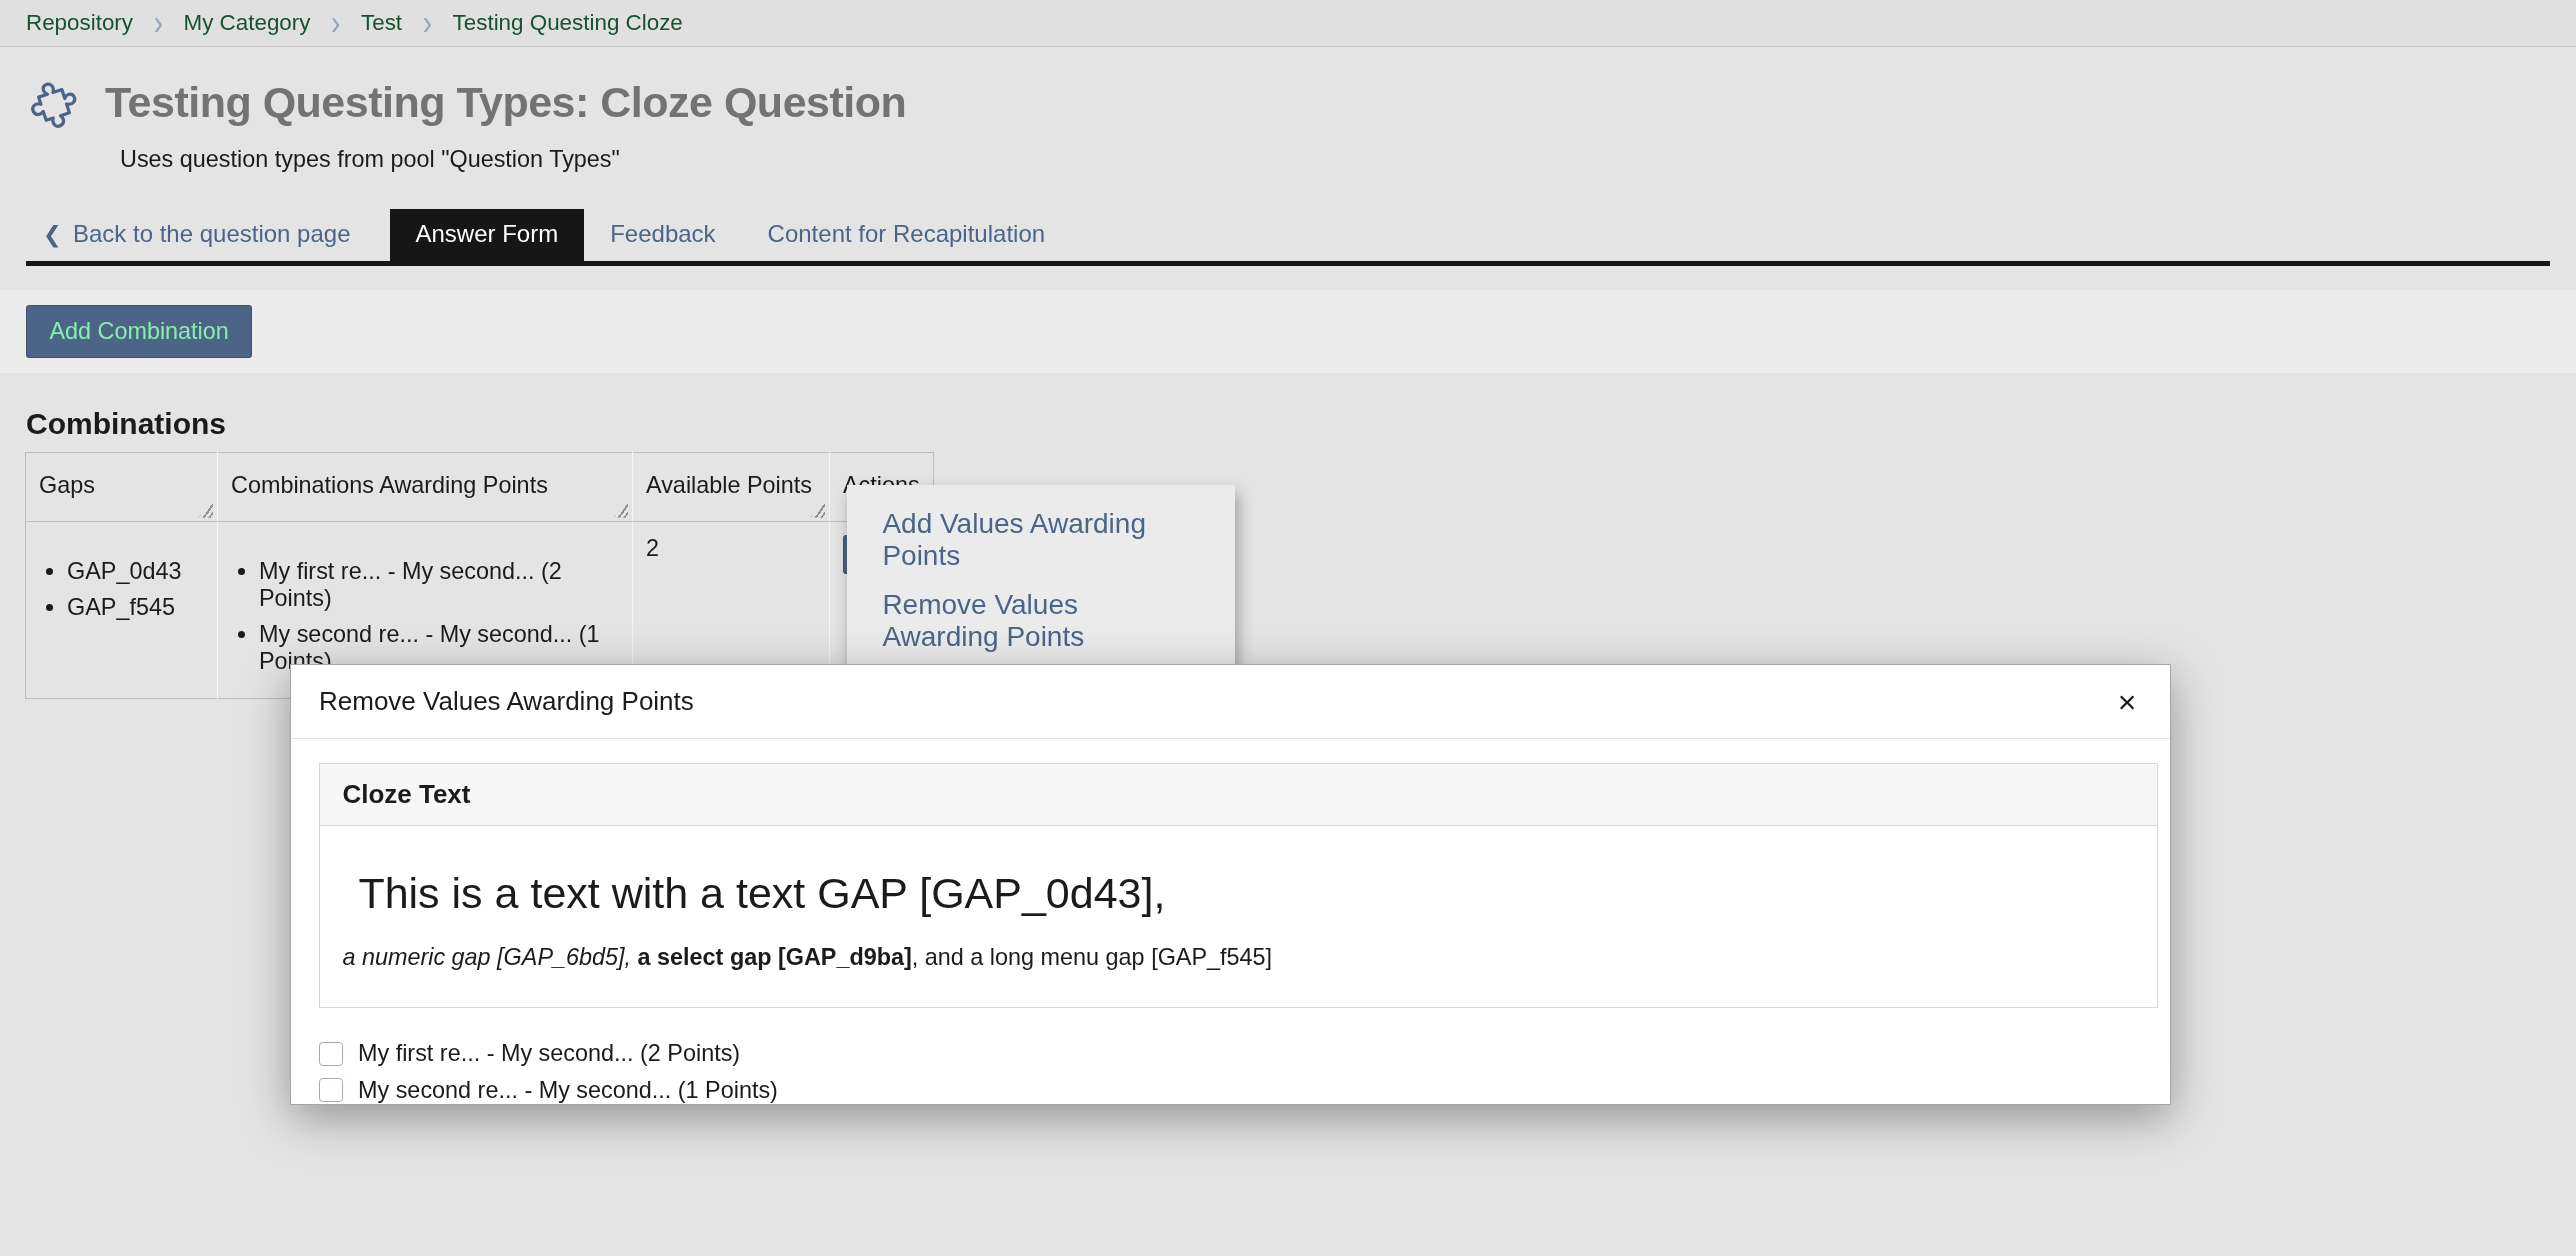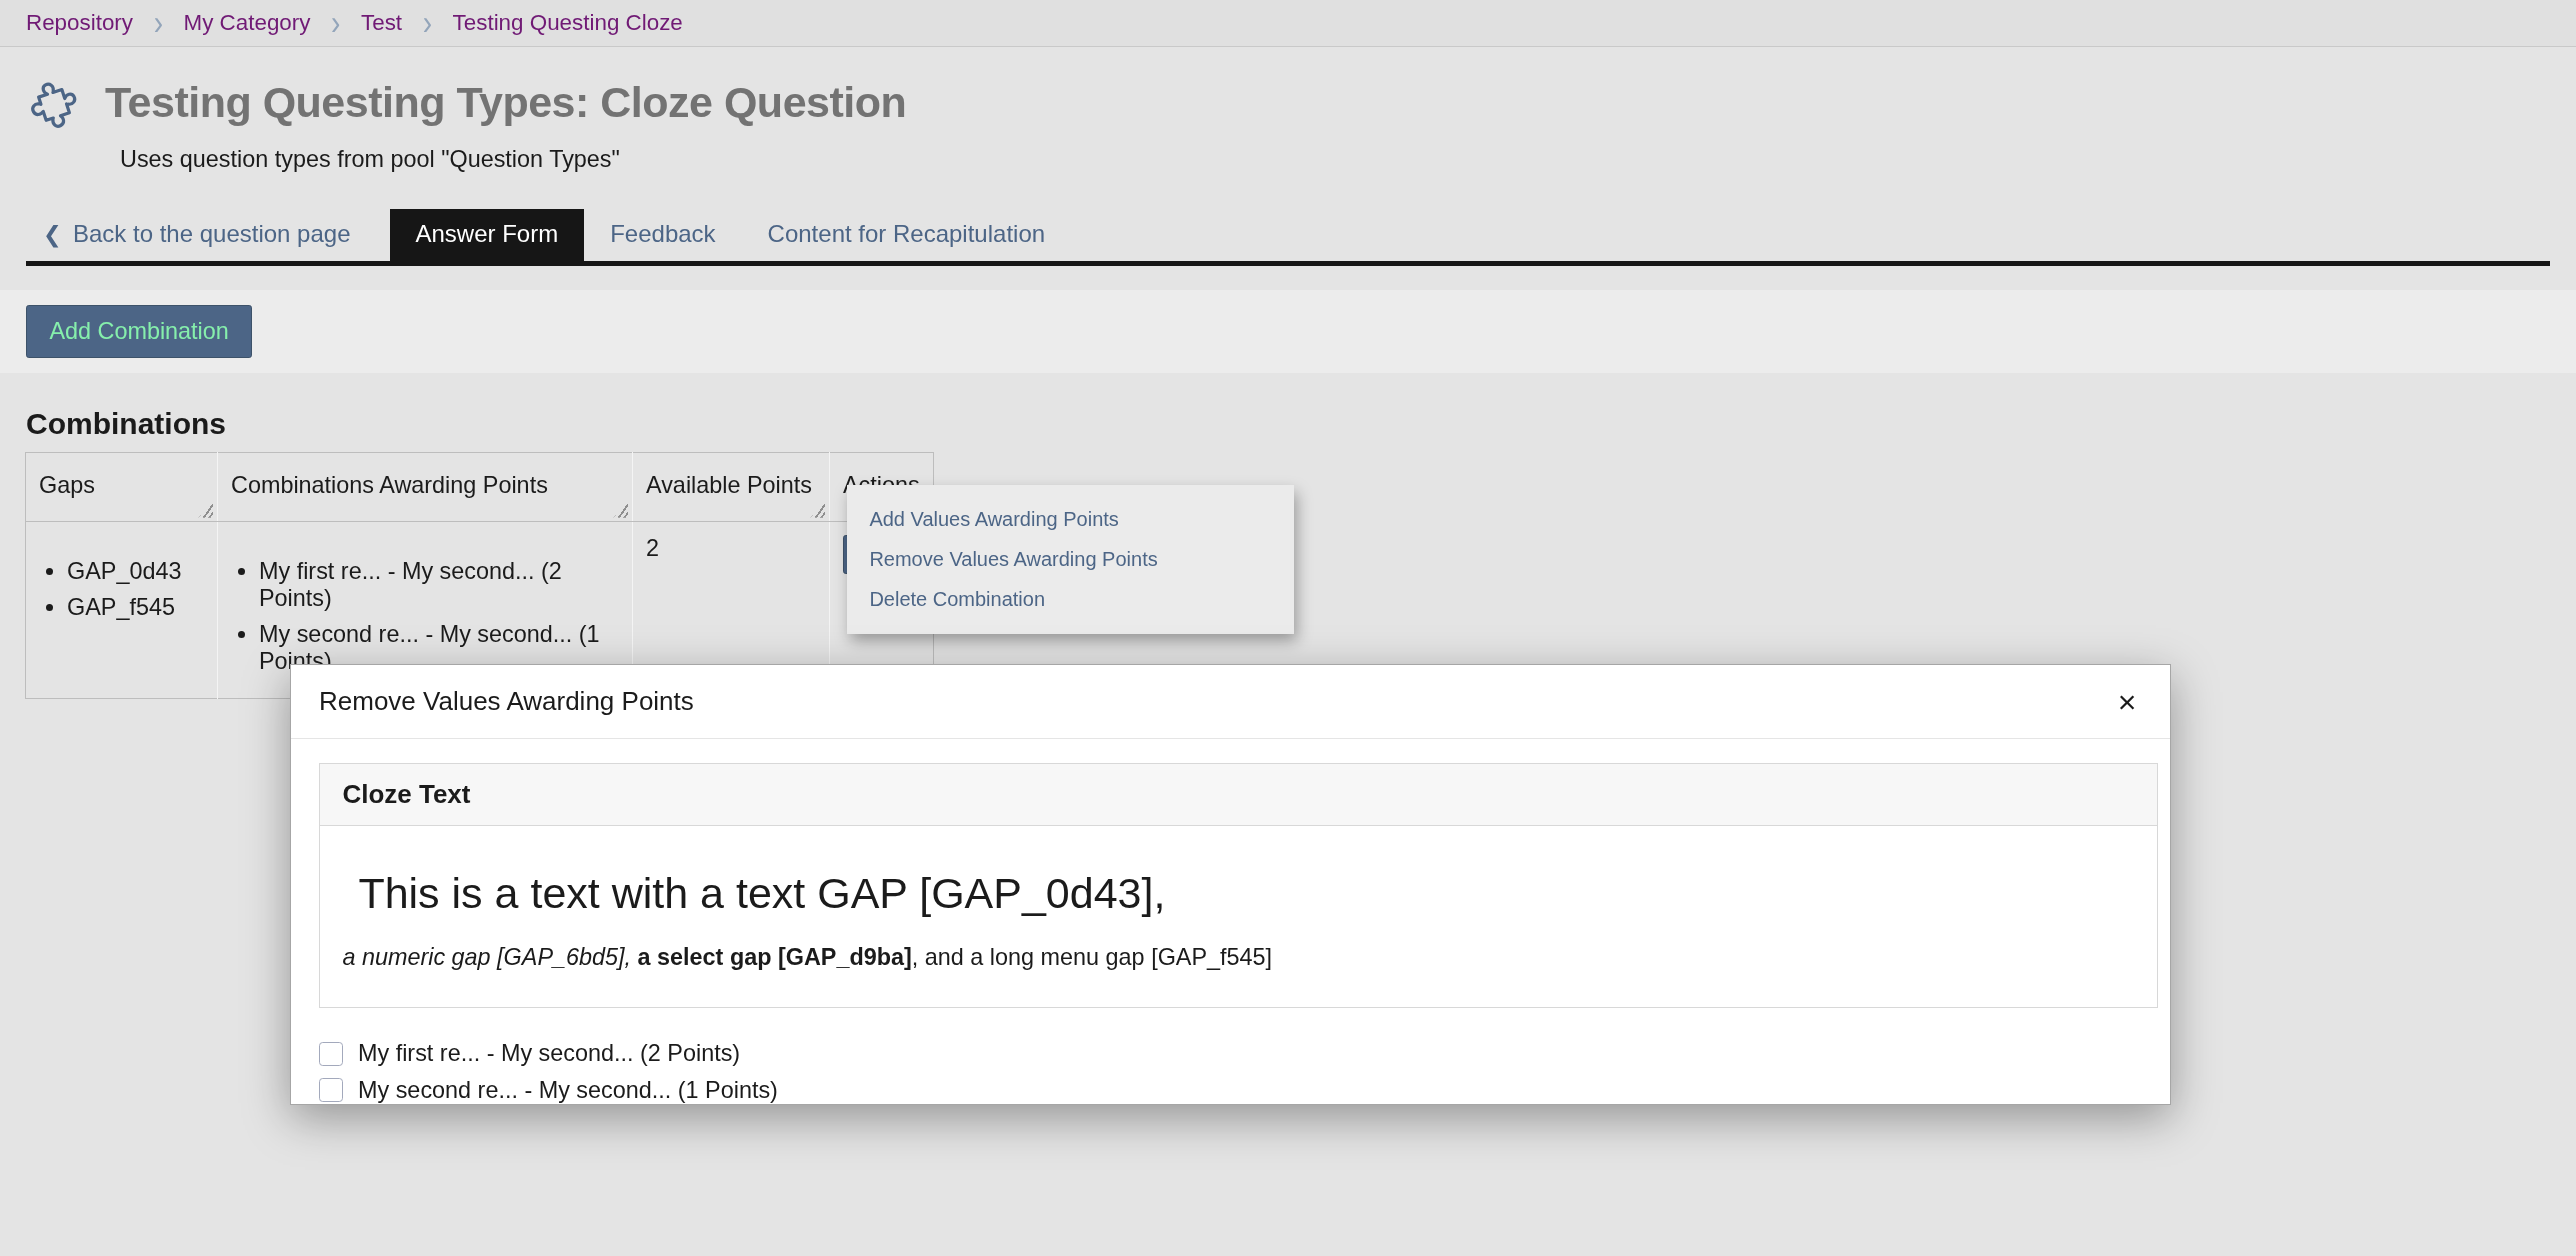--- a/index.html
+++ b/index.html
@@ -13,21 +13,21 @@
     overflow: hidden;
   }
   a { text-decoration: none; cursor: pointer; }
 
   
   .breadcrumb-bar {
     height: 47px; background: #e0e0e0; border-bottom: 0.9px solid #c9c9c9;
     display: flex; align-items: center; padding: 0 26px; gap: 20.6px;
     font-size: 22.4px;
   }
-  .breadcrumb-bar a { color: #701a75; }
+  .breadcrumb-bar a { color: #14532d; }
   .crumb-sep { color: #93a5ba; font-size: 28px; line-height: 1; transform: scaleY(1.25); }
 
   
   .page-header { padding: 24px 26px 0 26px; }
   .title-row { display: flex; align-items: center; gap: 17px; }
   .title-row svg { flex: 0 0 auto; }
   h1.page-title { margin: 0; font-size: 43px; font-weight: 700; color: #737373; letter-spacing: -0.5px; }
   .page-subtitle { margin: 13px 0 0 94px; font-size: 23.4px; color: #1b1b1b; }
 
   
@@ -83,23 +83,23 @@
   .combi-table td:last-child { border-right: none; }
   .cell-list { margin: 22.4px 0 0 0; padding-left: 28px; }
   .cell-list li { margin-bottom: 9.4px; }
   .caret-btn {
     width: 39px; height: 39px; background: #4c6586; border: 0.9px solid #3d5269; border-radius: 2.8px;
     color: #ffffff; font-size: 16px; cursor: pointer; display: flex; align-items: center; justify-content: center;
   }
 
   
   .dropdown-menu {
-    position: absolute; left: 847px; top: 485px; width: 447px;
+    position: absolute; left: 847px; top: 485px; width: 388px;
     background: #ebebeb; box-shadow: 2.8px 6.5px 15px rgba(0,0,0,0.35);
-    padding: 15px 0; font-size: 20px;
+    padding: 15px 13px; font-size: 28px;
   }
   .dropdown-menu a { display: block; color: #4c6586; padding: 8.4px 22.4px; }
 
   
   .modal {
     position: absolute; left: 290px; top: 664px; width: 1881px;
     background: #ffffff; border: 0.9px solid #a6a6a6;
     box-shadow: 0 13px 43px rgba(0,0,0,0.35);
   }
   .modal-header {

